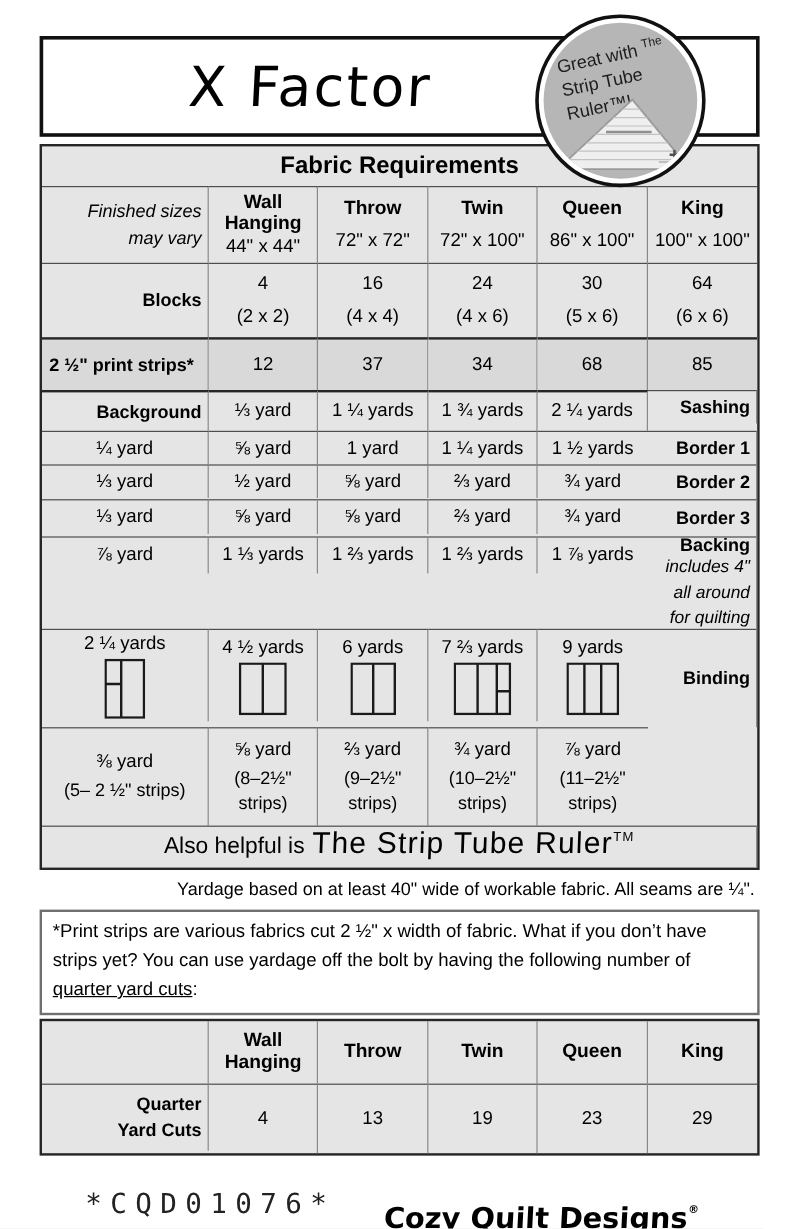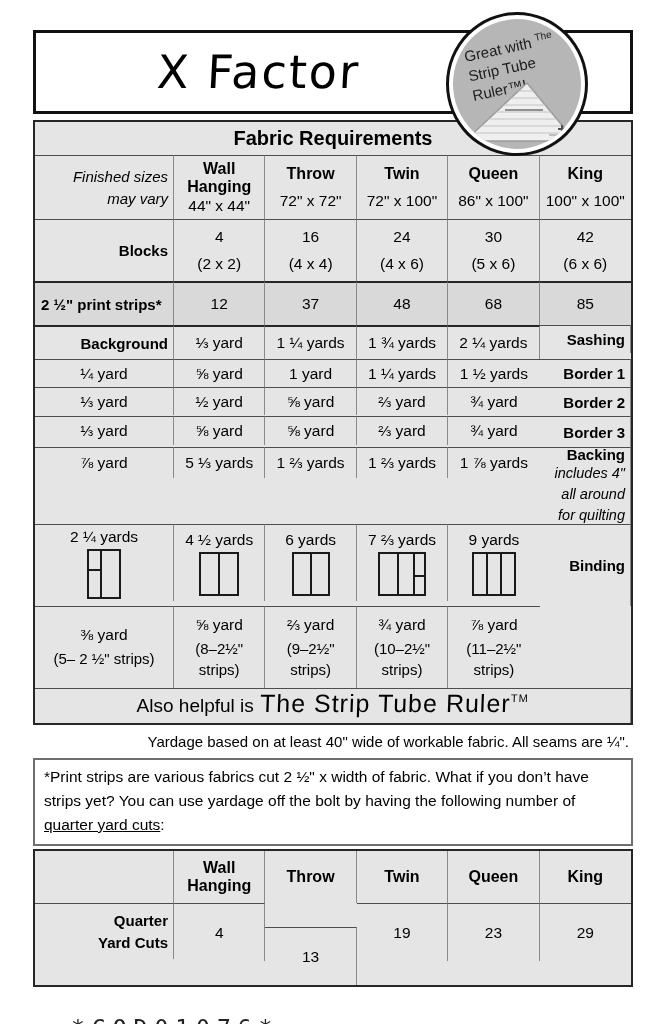--- a/index.html
+++ b/index.html
@@ -179,29 +179,29 @@
           </div>
           <div class="two-line " style="height: 62px;">
             <div>24</div>
             <div>(4 x 6)</div>
           </div>
           <div class="two-line " style="height: 62px;">
             <div>30</div>
             <div>(5 x 6)</div>
           </div>
           <div class="lastcol two-line " style="height: 62px;">
-            <div>42</div>
+            <div>64</div>
             <div>(6 x 6)</div>
           </div>
           <div class="lbl left hl" style="height: 44px;">
             <div>2 ½" print  strips*</div>
           </div>
           <div class="hl" style="height: 44px;">12</div>
           <div class="hl" style="height: 44px;">37</div>
-          <div class="hl" style="height: 44px;">48</div>
+          <div class="hl" style="height: 44px;">34</div>
           <div class="hl" style="height: 44px; text-align: center;">68</div>
           <div class="lastcol hl" style="height: 44px;">85</div>
           <div class="lbl after-hl" style="height: 34px;">
             <div>Background</div>
           </div>
           <div class="after-hl" style="height: 34px;">⅓ yard</div>
           <div class="after-hl" style="height: 34px;">1 ¼ yards</div>
           <div class="after-hl" style="height: 34px;">1 ¾ yards</div>
           <div class="after-hl" style="height: 34px;">2 ¼ yards</div>
           <div class="lbl" style="height: 28px;">
@@ -225,21 +225,21 @@
           </div>
           <div style="height: 29px;">⅓ yard</div>
           <div style="height: 29px;">⅝ yard</div>
           <div style="height: 29px;">⅝ yard</div>
           <div style="height: 29px;">⅔ yard</div>
           <div class="lastcol " style="height: 29px;">¾ yard</div>
           <div class="lbl" style="height: 31px;">
             <div>Border 3</div>
           </div>
           <div style="height: 31px;">⅞ yard</div>
-          <div style="height: 31px;">5 ⅓ yards</div>
+          <div style="height: 31px;">1 ⅓ yards</div>
           <div style="height: 31px;">1 ⅔ yards</div>
           <div style="height: 31px;">1 ⅔ yards</div>
           <div class="lastcol " style="height: 31px;">1 ⅞ yards</div>
           <div class="lbl" style="height: 77px;">
             <div>Backing</div>
             <div class="sub-italic">includes 4" all around</div>
             <div class="sub-italic">for quilting</div>
           </div>
           <div style="height: 77px;">
             <div class="backing-val">2 ¼ yards</div>
@@ -346,21 +346,21 @@
             <div class="c-name" style="width: 70px;">Queen</div>
           </div>
           <div class="colhead lastcol" style="height: 52px; border-top: none;">
             <div class="c-name" style="width: 70px;">King</div>
           </div>
           <div class="lbl two-line" style="height: 56px;">
             <div>Quarter</div>
             <div>Yard Cuts</div>
           </div>
           <div style="height: 58px;">4</div>
-          <div style="height: 58px; margin-top: 24px;">13</div>
+          <div style="height: 58px;">13</div>
           <div style="height: 58px;">19</div>
           <div style="height: 58px;">23</div>
           <div class="lastcol" style="height: 58px;">29</div>
         </div>
     </div>
 
     <div class="footer">
       <span class="barcode-text">*CQD01076*</span>
       <span class="brand"><span>Cozy Quilt Designs</span><span class="reg">®</span></span>
     </div>

